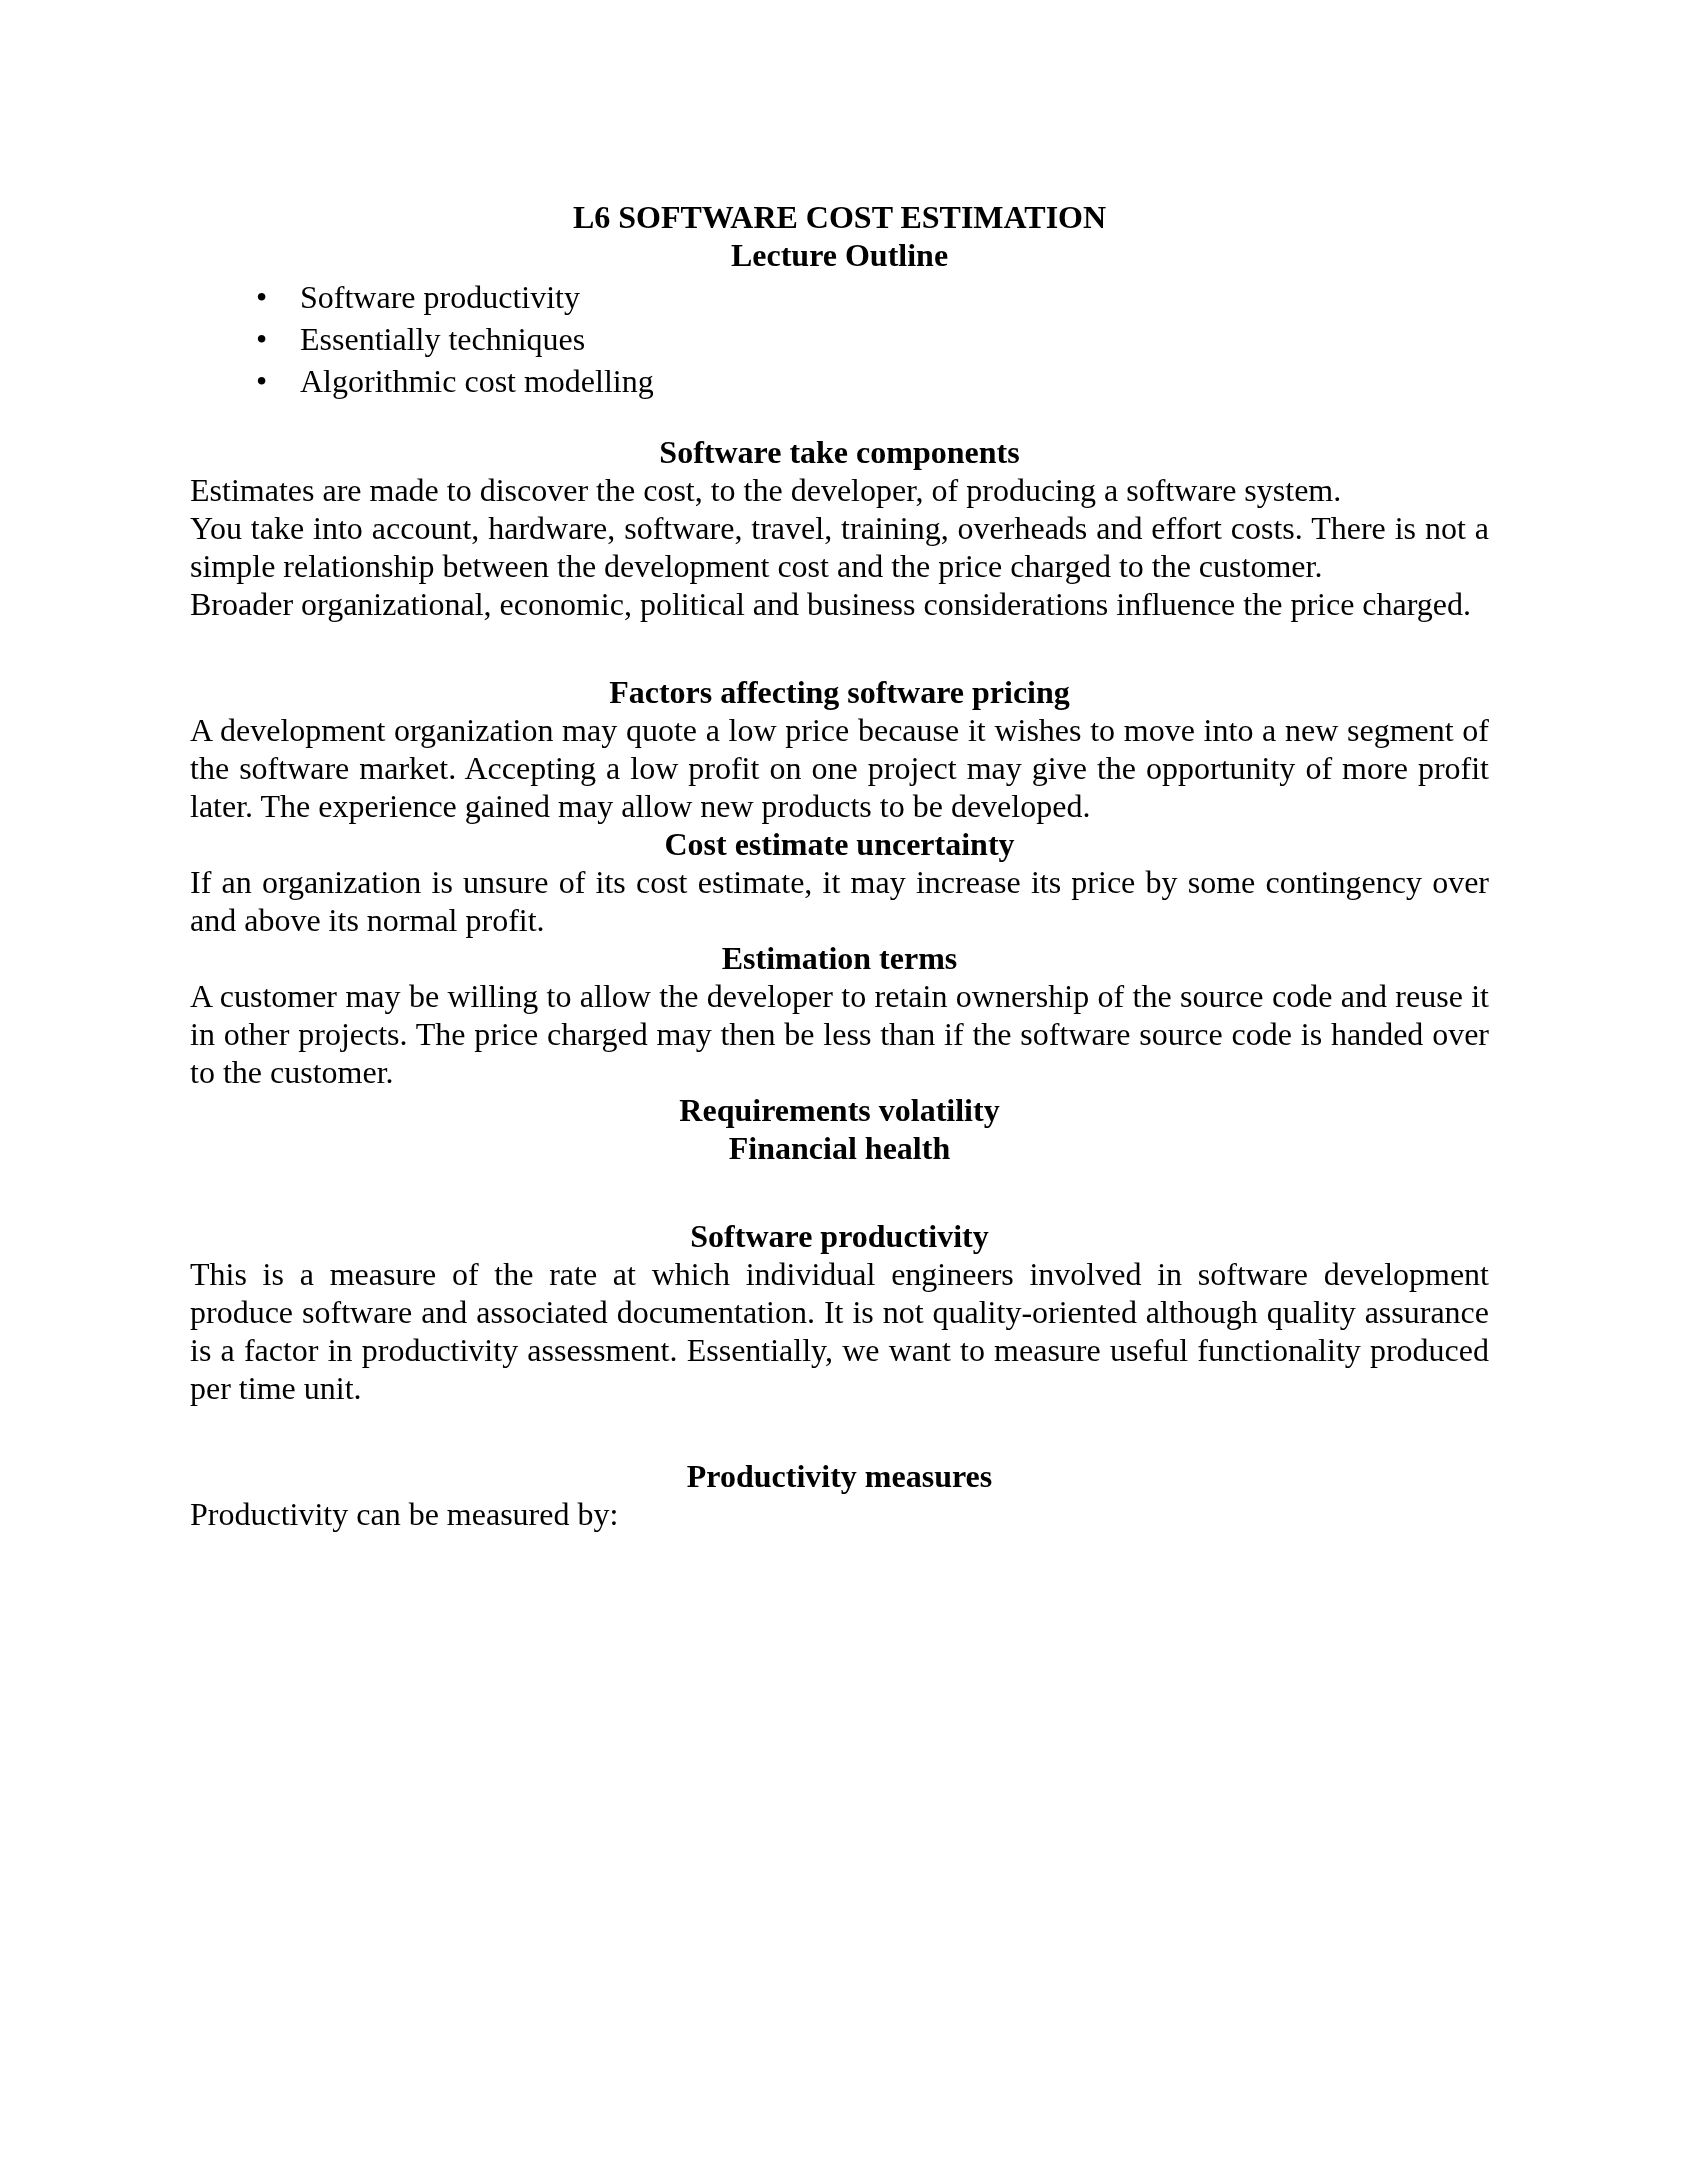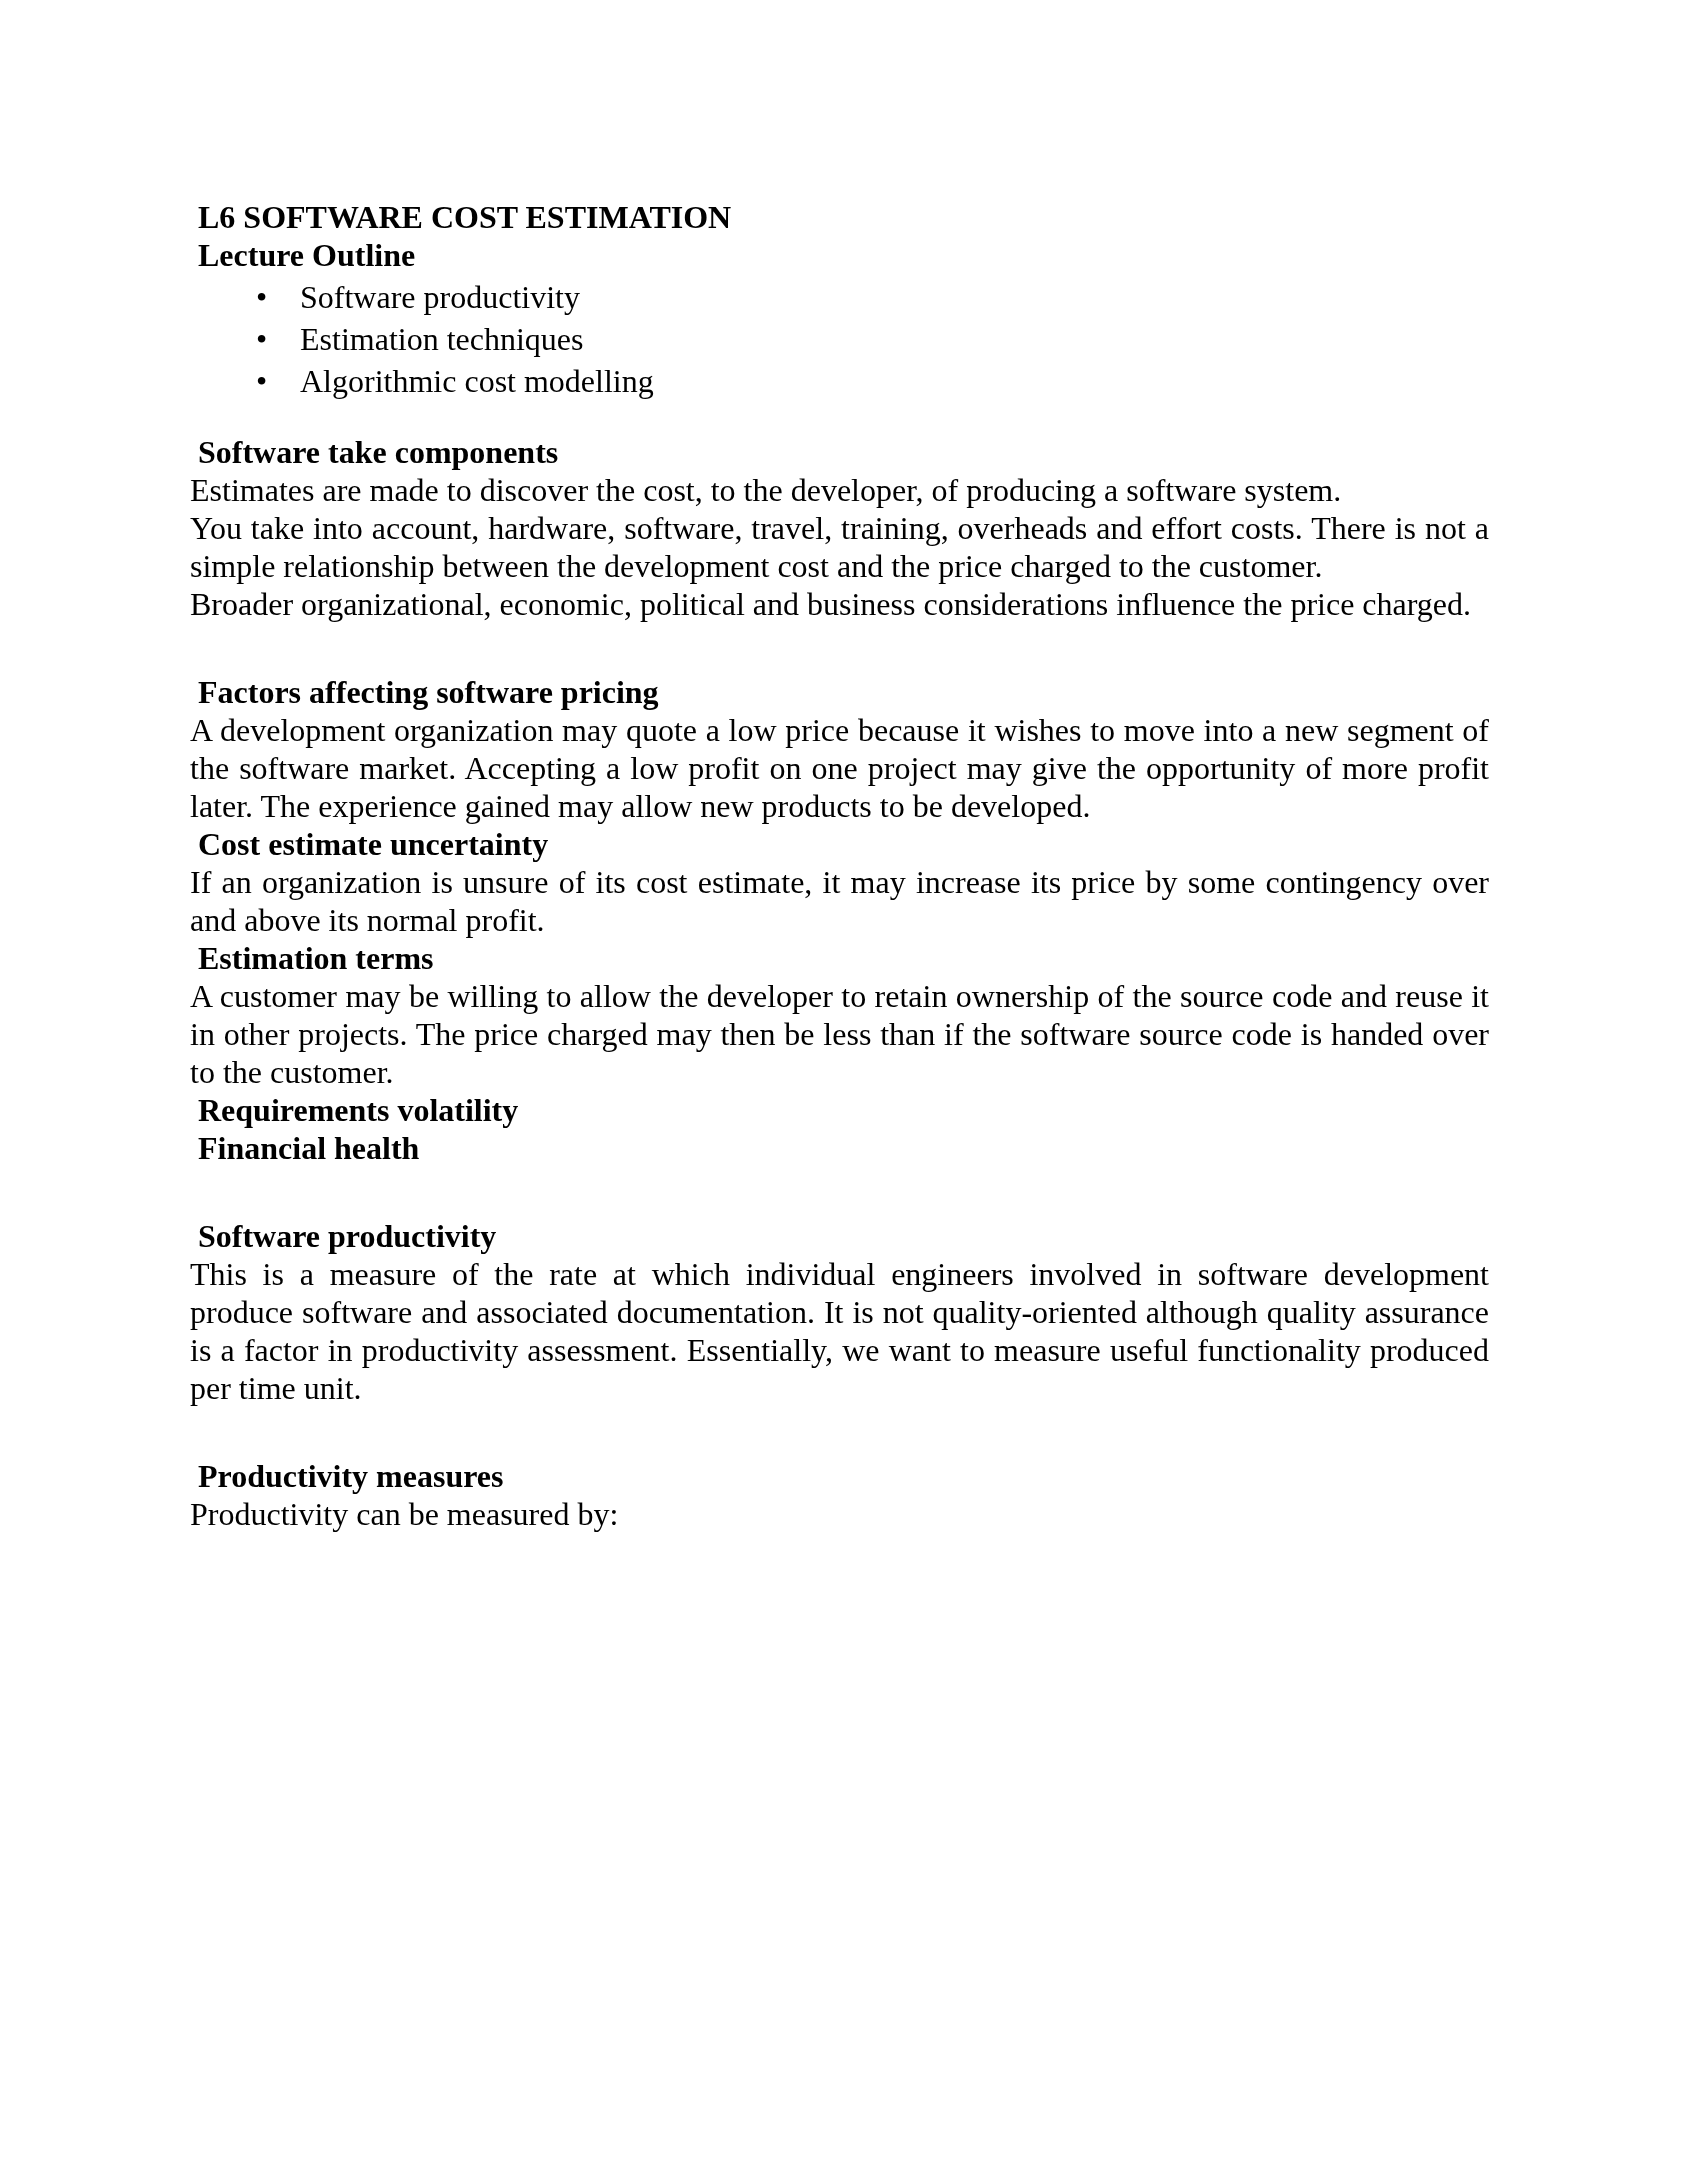--- a/index.html
+++ b/index.html
@@ -20,22 +20,21 @@
     position: absolute;
     left: 190px;
     top: 198px;
     width: 1299px;
     font-size: 32px;
     line-height: 38px;
     color: #000000;
   }
   p.heading {
     font-weight: 700;
-    text-align: left;
-    margin-left: 8px;
+    text-align: center;
   }
   p.body {
     text-align: justify;
     text-justify: inter-word;
   }
   ul.outline {
     list-style: none;
     margin: 4px 0 0 0;
     padding-left: 110px;
   }
@@ -56,21 +55,21 @@
 <body>
 
 <div class="page">
   <div class="content">
 
     <p class="heading">L6 SOFTWARE COST ESTIMATION</p>
     <p class="heading">Lecture Outline</p>
 
     <ul class="outline">
       <li>Software productivity</li>
-      <li>Estimation techniques</li>
+      <li>Essentially techniques</li>
       <li>Algorithmic cost modelling</li>
     </ul>
 
     <div class="gap44"></div>
 
     <p class="heading">Software take components</p>
     <p class="body">Estimates are made to discover the cost, to the developer, of producing a software system.</p>
     <p class="body">You take into account, hardware, software, travel, training, overheads and effort costs. There is not a simple relationship between the development cost and the price charged to the customer.</p>
     <p class="body">Broader organizational, economic, political and business considerations influence the price charged.</p>
 

